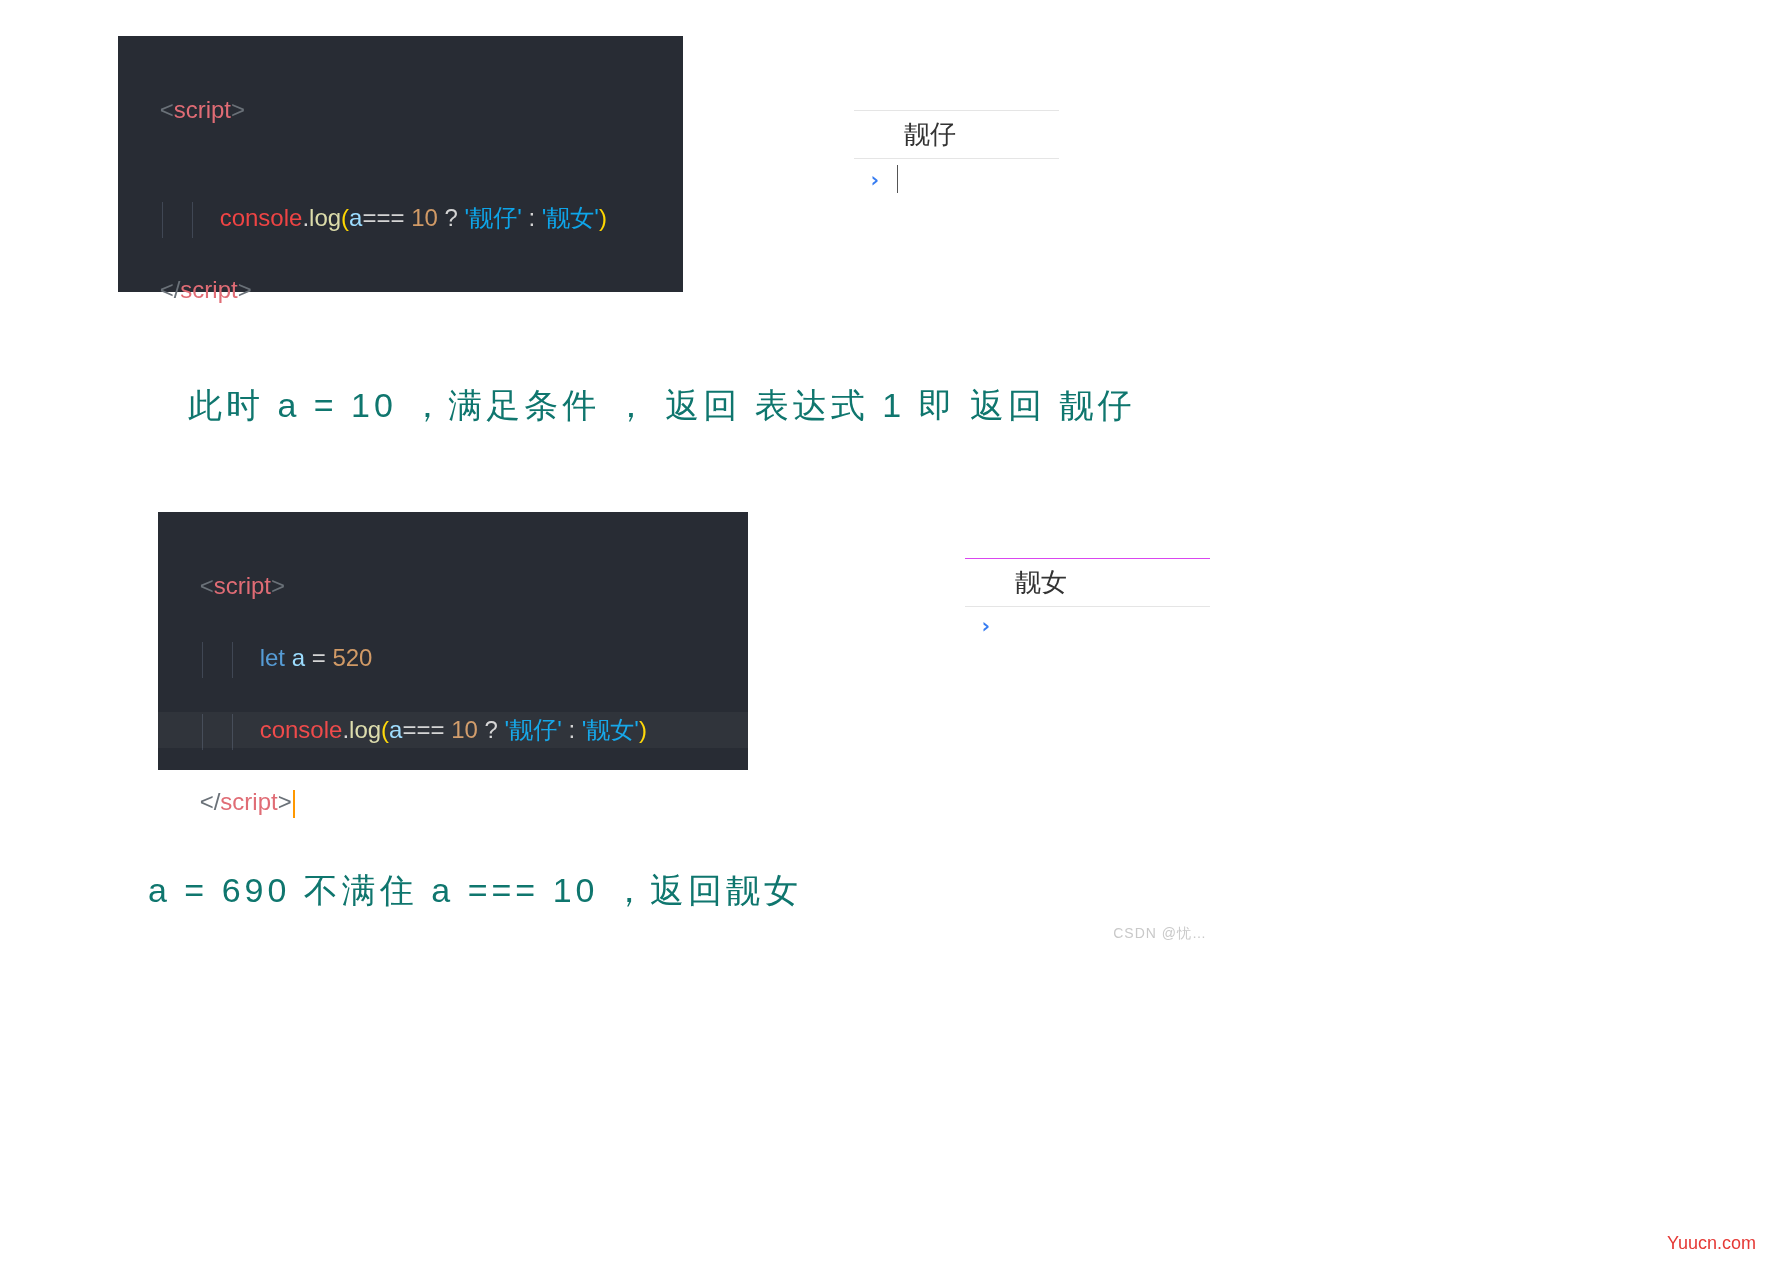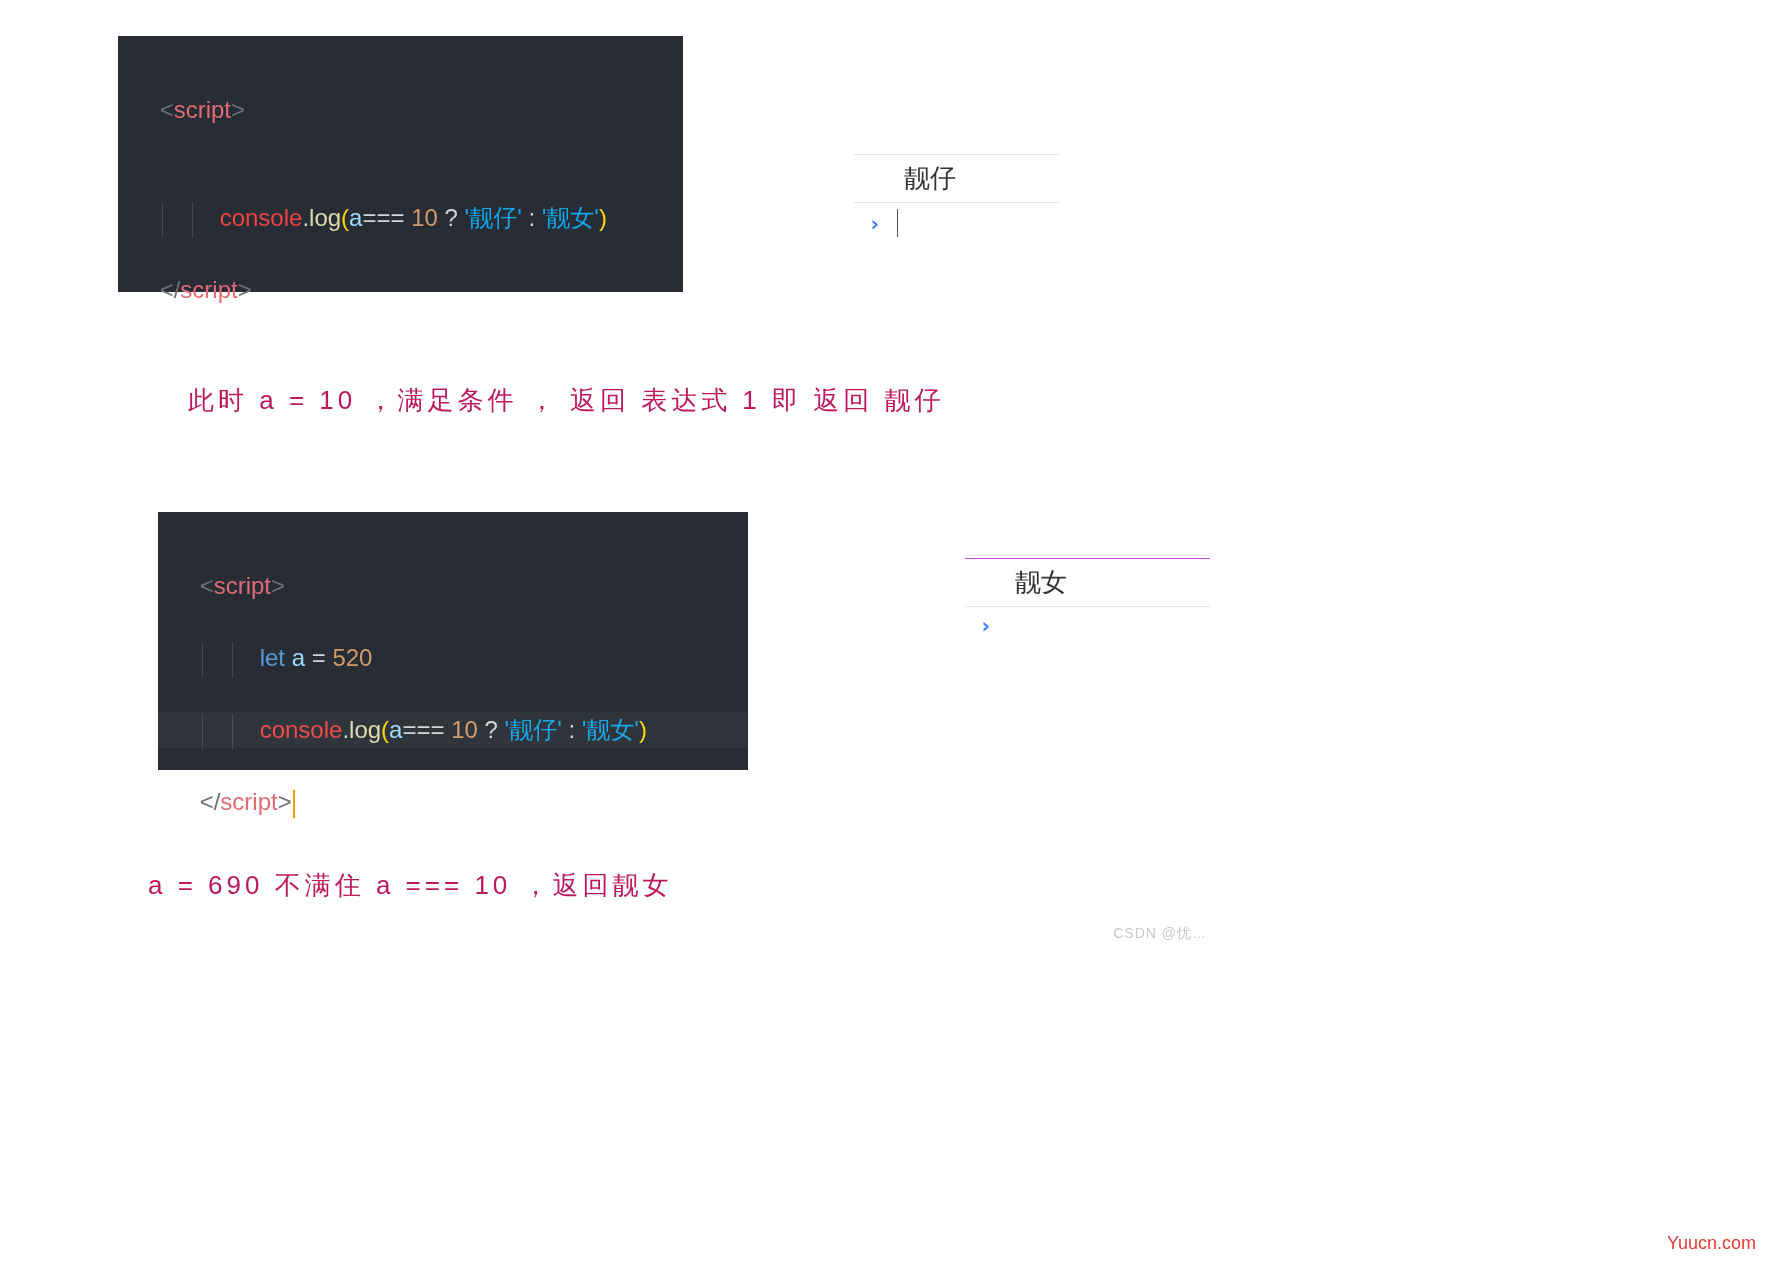--- a/index.html
+++ b/index.html
@@ -72,22 +72,22 @@
     font-weight: bold;
     font-size: 22px;
   }
   .console-prompt-row .cursor-line {
     width: 1px;
     height: 28px;
     background: #555;
   }
   .body-text {
     position: absolute;
-    font-size: 26px;
-    color: #be185d;
+    font-size: 34px;
+    color: #0f766e;
     letter-spacing: 4px;
     white-space: pre;
   }
   .watermark-csdn {
     position: absolute;
     right: 565px;
     top: 925px;
     font-size: 14px;
     color: #c9c9c9;
     letter-spacing: 1px;
@@ -118,21 +118,21 @@
   <div class="code-line">&nbsp;</div>
   <div class="code-line">
     <span class="indent"></span><span class="indent"></span><span class="tok-obj">console</span><span class="tok-dot">.</span><span class="tok-fn">log</span><span class="tok-paren">(</span><span class="tok-var">a</span><span class="tok-op">=== </span><span class="tok-num">10</span><span class="tok-op"> ? </span><span class="tok-str">'靓仔'</span><span class="tok-op"> : </span><span class="tok-str">'靓女'</span><span class="tok-paren">)</span>
   </div>
   <div class="code-line">&nbsp;</div>
   <div class="code-line">
     <span class="tok-tag">&lt;/</span><span class="tok-tagname">script</span><span class="tok-tag">&gt;</span>
   </div>
 </div>
 
-<div class="console-panel" style="left:854px; top:110px; width:205px;margin-top:44px;">
+<div class="console-panel" style="left:854px; top:110px; width:205px;">
   <div class="console-row">靓仔</div>
   <div class="console-prompt-row">
     <span class="chev">›</span>
     <span class="cursor-line"></span>
   </div>
 </div>
 
 <div class="body-text" style="left:188px; top:383px;">此时 a = 10 ，满足条件 ， 返回 表达式 1 即 返回 靓仔</div>
 
 <div class="code-editor" style="left:158px; top:512px; width:590px; height:258px;">

